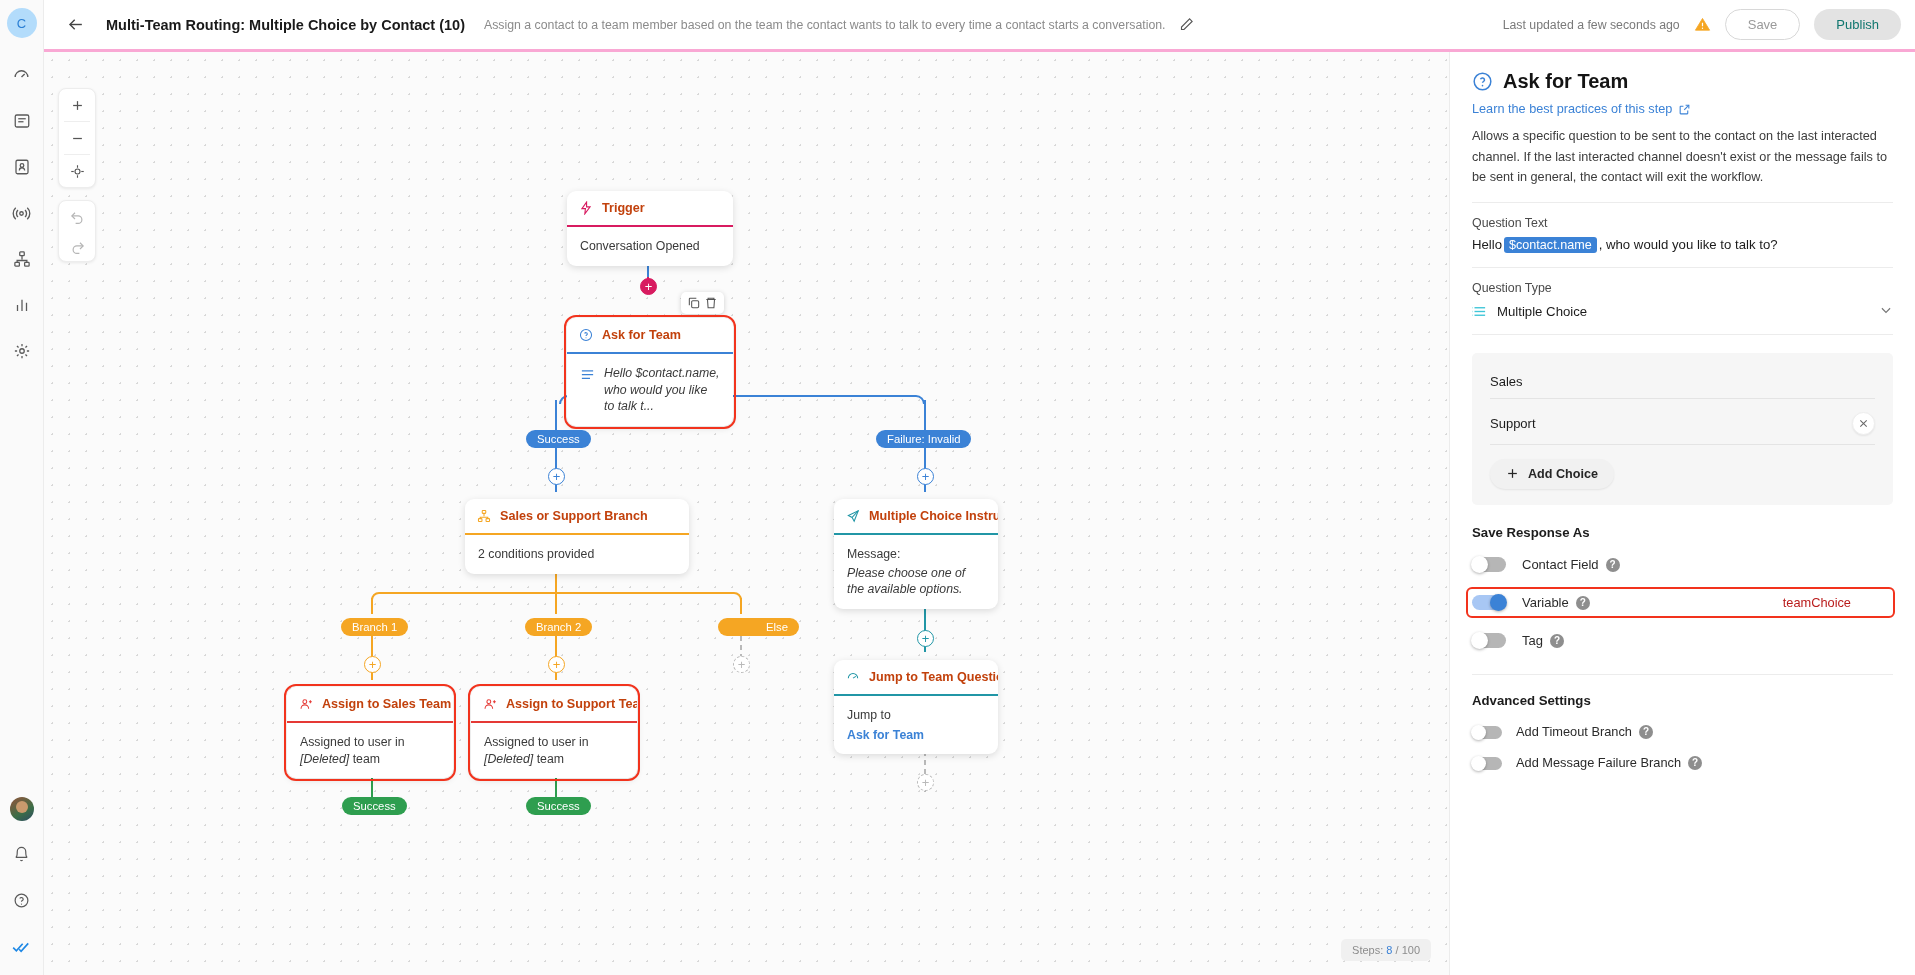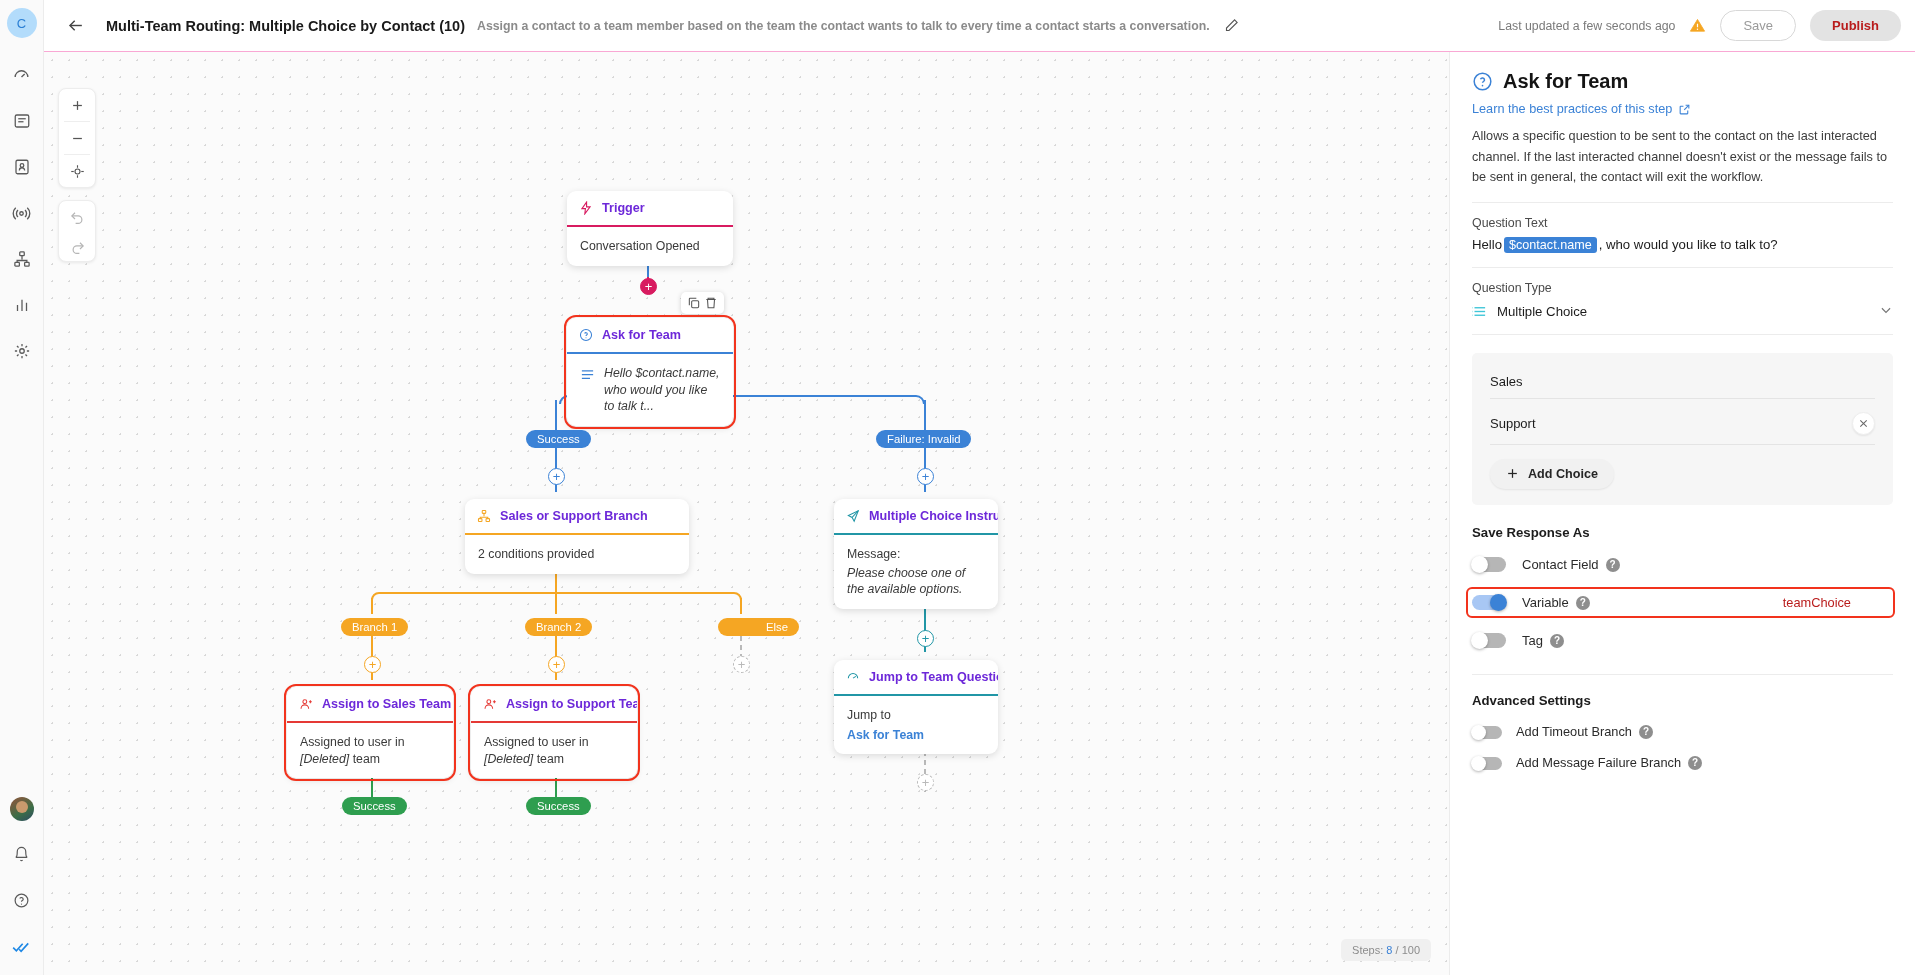--- a/index.html
+++ b/index.html
@@ -41,37 +41,37 @@
     content:''; position:absolute; left:6px; top:4px; width:12px; height:12px;
     border-radius:50%; background:#c99a6d;
   }
   .rail-check { color:#1e88e5; margin-bottom:14px; }
 
   
   .main { flex: 1 1 auto; position: relative; height: 975px; }
 
   
   .header {
-    height: 52px; background:#fff; border-bottom: 1px solid #f9a8d4;
+    height: 52px; background:#fff; border-bottom: 3px solid #f9a8d4;
     display:flex; align-items:center; padding: 0 14px 0 16px;
   }
   .back-btn { width:30px;height:30px;display:flex;align-items:center;justify-content:center;color:#444;cursor:pointer;}
   .flow-title { font-size: 14.5px; font-weight: bold; color:#1a1a1a; margin-left: 16px; white-space: nowrap;}
-  .flow-desc { font-size: 12.3px; color: #8b8b8b; margin-left: 12px; white-space: nowrap; font-weight: bold; }
+  .flow-desc { font-size: 12.3px; color: #8b8b8b; margin-left: 19px; white-space: nowrap; }
   .edit-ico { margin-left: 14px; color:#555; display:flex;align-items:center; cursor:pointer;}
   .hdr-right { margin-left:auto; display:flex; align-items:center; gap: 14px; }
   .updated { font-size: 12.3px; color:#7a7a7a; white-space: nowrap;}
   .warn-ico { color:#f5a623; display:flex; }
   .btn-save {
     border: 1px solid #d8d8d8; border-radius: 18px; background:#fff;
     font-size: 13px; color:#9a9a9a; padding: 7px 22px; cursor:pointer;
   }
   .btn-publish {
     border: none; border-radius: 18px; background:#e3e3e3;
-    font-size: 13px; color:#b91c1c; padding: 8px 22px; cursor:pointer;font-weight:bold;
+    font-size: 13px; color:#0f766e; padding: 8px 22px; cursor:pointer;
   }
 
   
   .canvas-wrap {
     position:absolute; left:0; top:52px; right: 466px; bottom:0;
     background-color:#fbfbfb;
     background-image: radial-gradient(#d8d8d8 1px, transparent 1px);
     background-size: 17px 17px;
     overflow:hidden;
   }
@@ -103,21 +103,21 @@
   .steps-badge b { color:#3b82d6; font-weight:normal; }
 
   
   .node {
     position:absolute; background:#fff; border-radius: 9px;
     box-shadow: 0 2px 7px rgba(0,0,0,.13);
     overflow:hidden;
   }
   .node .nhead {
     display:flex; align-items:center; gap:9px;
-    padding: 10px 12px; font-size: 12.6px; font-weight:bold; color:#6d28d9;
+    padding: 10px 12px; font-size: 12.6px; font-weight:bold; color:#c2410c;
     border-bottom: 2px solid var(--accent, #d7d7d7);
     white-space:nowrap;
   }
   .node .nbody { padding: 11px 13px; font-size: 12.3px; color:#3a3a3a; line-height: 1.35; }
   .node .nbody.it { font-style: italic; }
   .node.sel { outline: 2.5px solid #f2331d; outline-offset: 1px; border-radius: 9px; }
 
   .hicon { display:flex; align-items:center; flex:0 0 auto; }
 
   .plus-dot {

